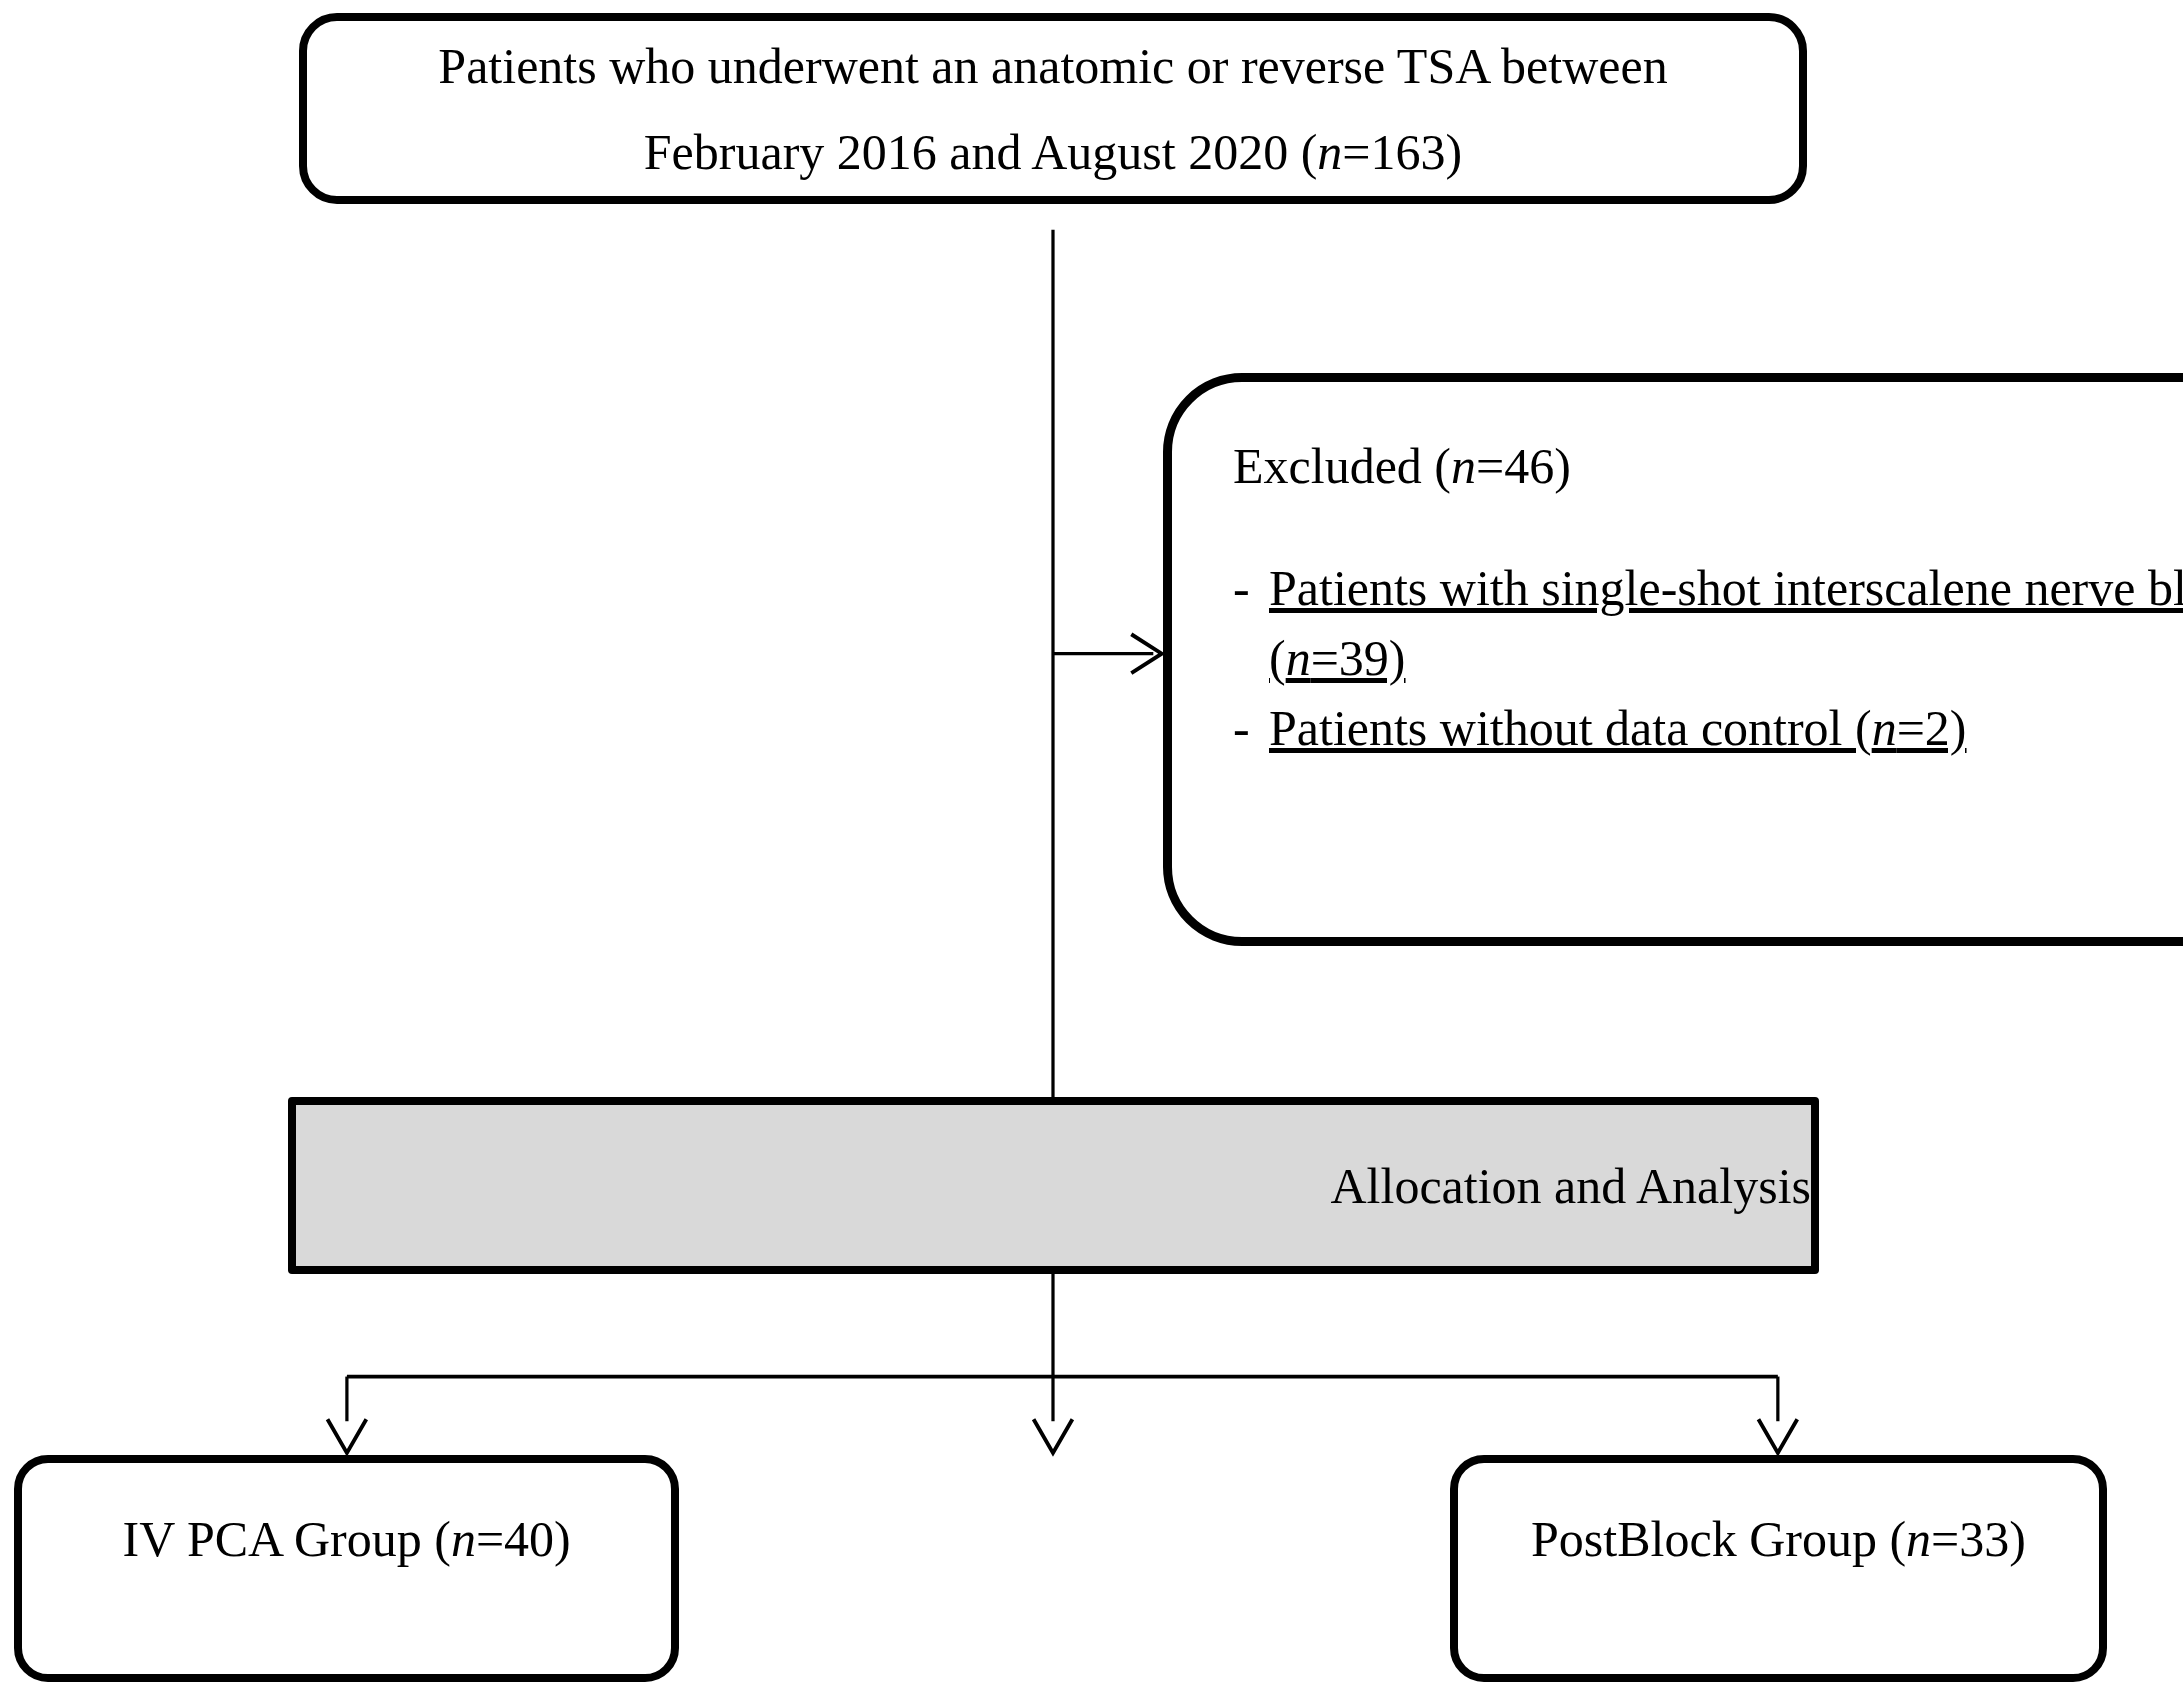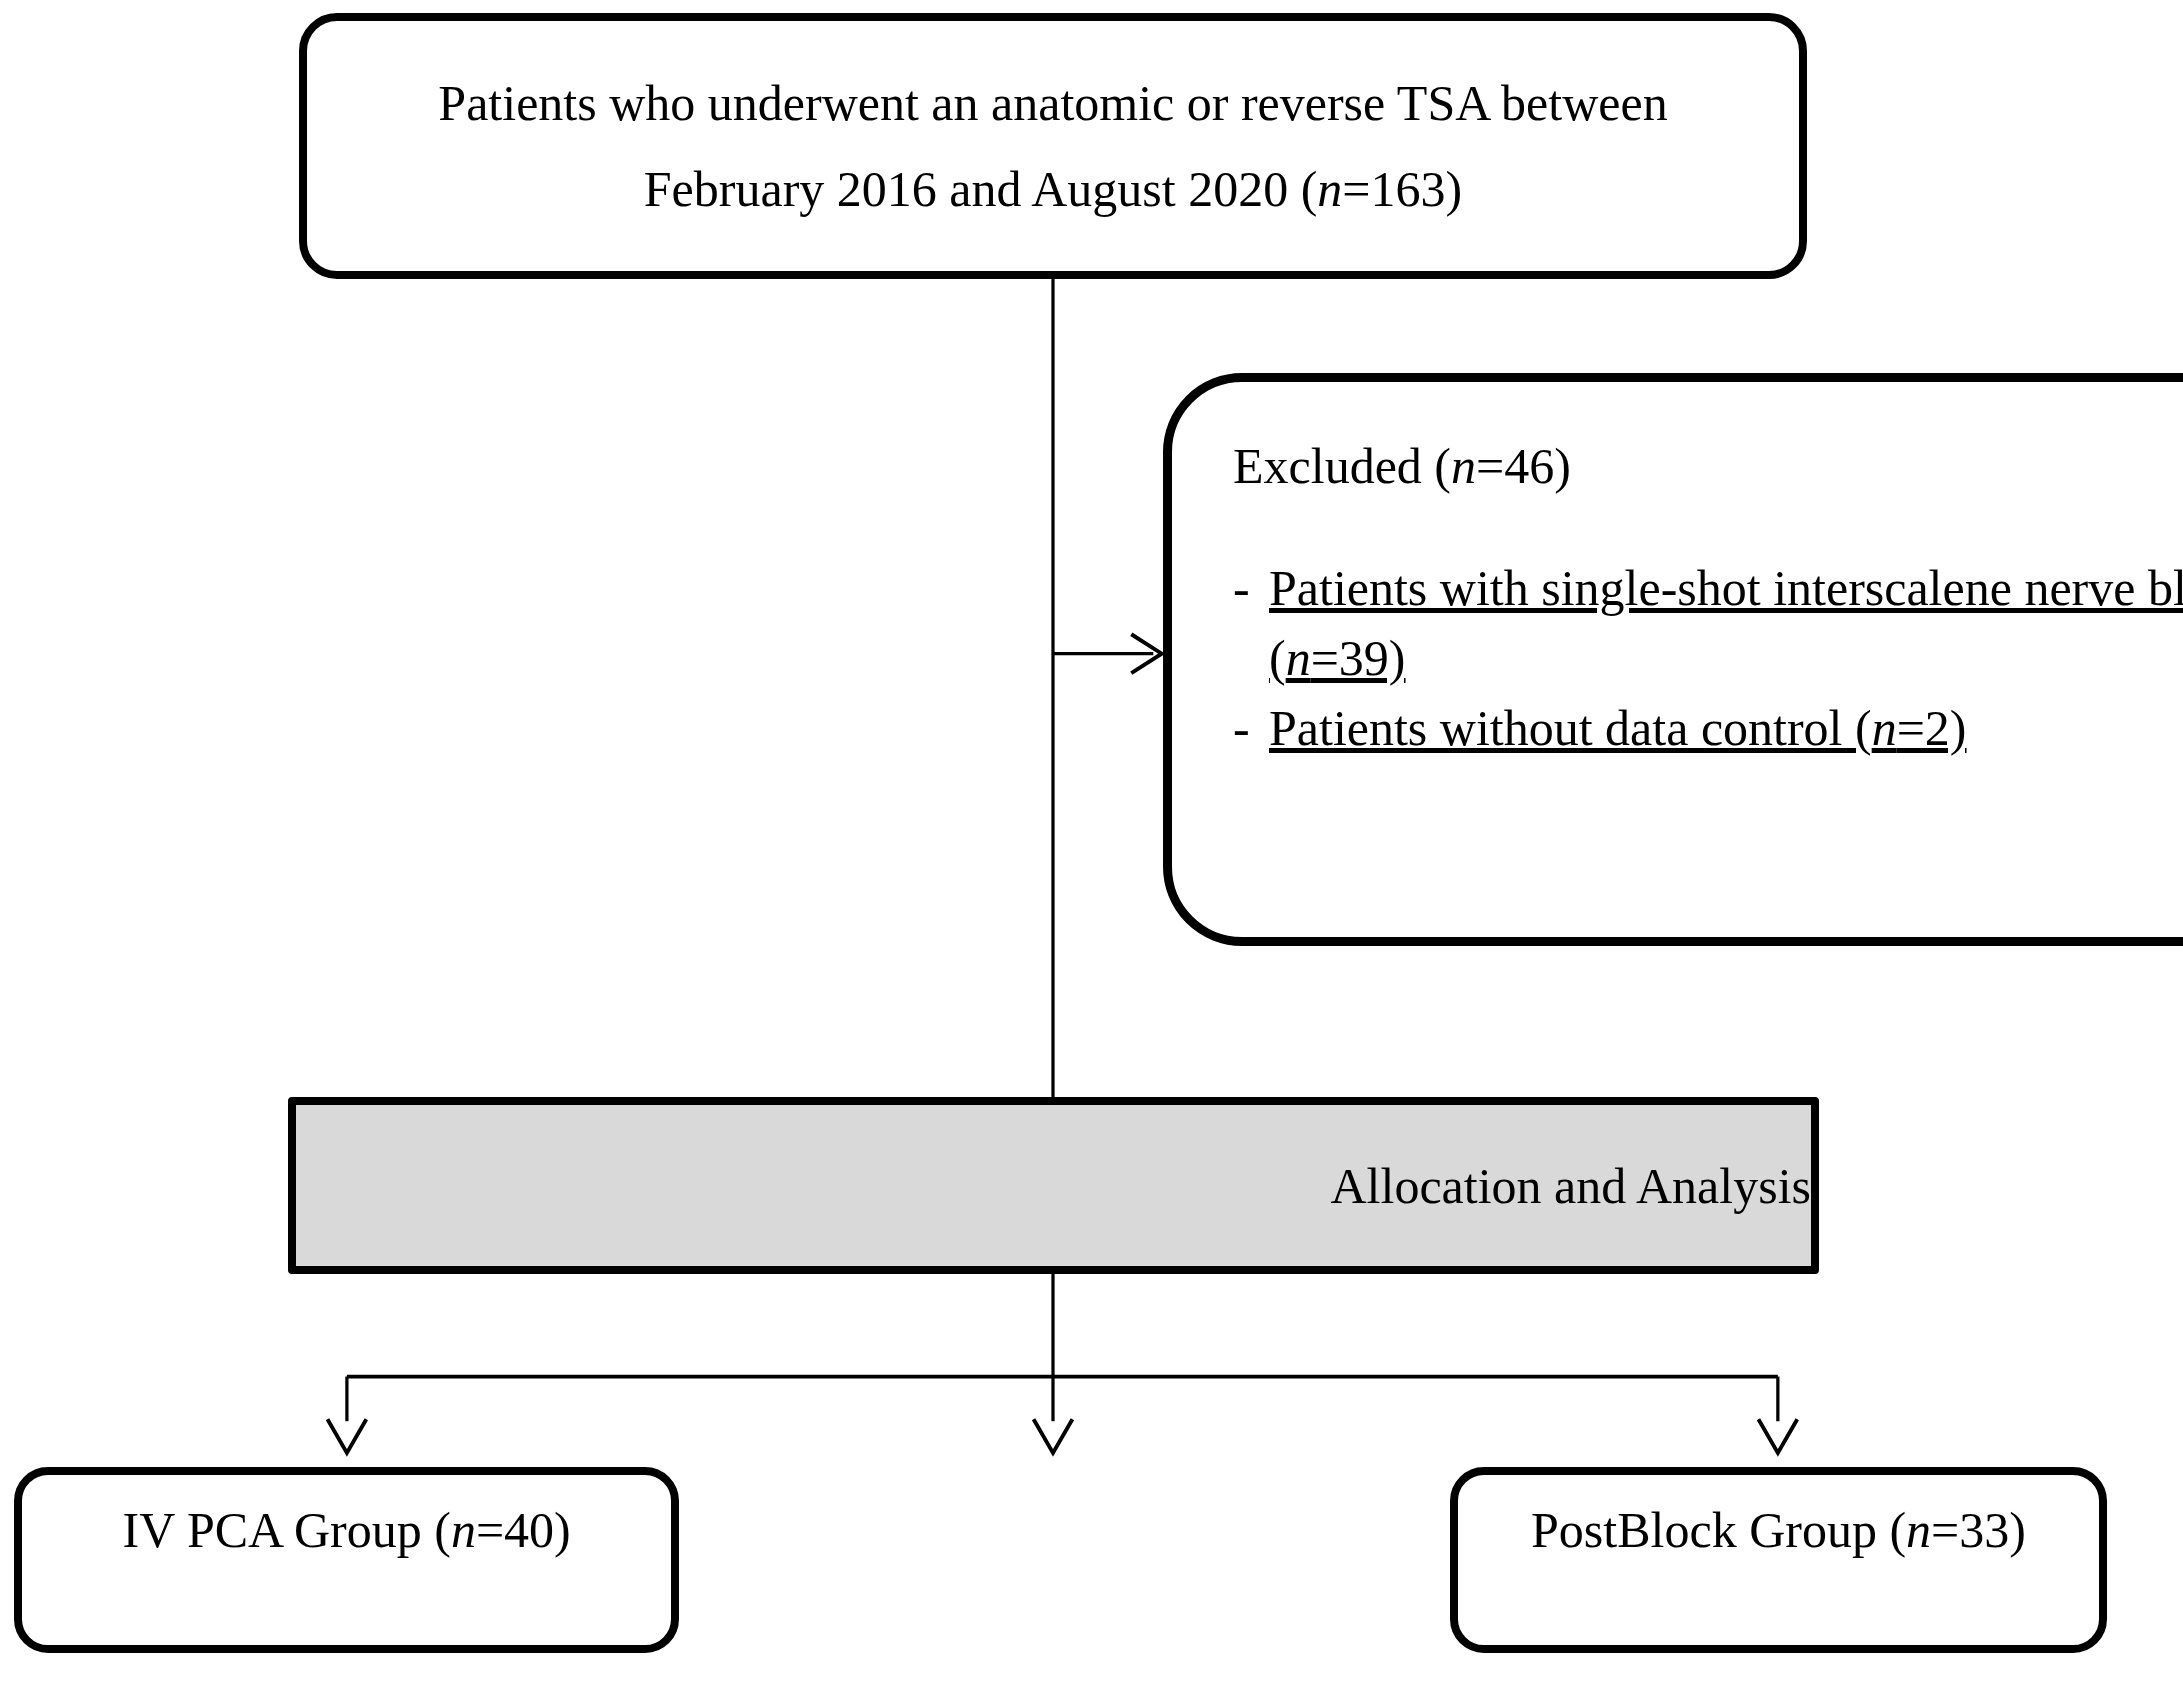--- a/index.html
+++ b/index.html
@@ -14,21 +14,21 @@
   }
   .box{
     position:absolute;
     background:#ffffff;
     border:8.4px solid #000;
     box-sizing:border-box;
   }
   .it{font-style:italic;}
   
   #top-box{
-    left:299px; top:13px; width:1508px; height:266px;
+    left:299px; top:13px; width:1508px; height:191px;
     border-radius:38px;
     display:flex; flex-direction:column; justify-content:center; align-items:center;
     font-size:50px; line-height:86px; text-align:center;
   }
   
   #excluded-box{
     left:1163px; top:373px; width:1178px; height:573px;
     border-width:9.7px;
     border-radius:79px;
     font-size:50px;
@@ -54,29 +54,28 @@
   #allocation-box{
     left:288px; top:1097px; width:1531px; height:177px;
     background:#d9d9d9;
     border-radius:4px;
     display:flex; justify-content:flex-end; align-items:center;
     font-size:50px;
   }
   
   .group-box{
     position:absolute;
-    top:1455px; height:186px;
+    top:1455px; height:227px;
     border:8.4px solid #000;
     box-sizing:border-box;
     border-radius:34px;
     background:#fff;
     display:flex; justify-content:center; align-items:center;
     font-size:50px;
     padding-bottom:60px;
-    margin-top:12px;
   }
   #group-box-0{left:14.2px;   width:665px;}
   #group-box-1{left:725px; width:660px;}
   #group-box-2{left:1450px; width:657px;}
   
   #connectors{
     position:absolute; left:0; top:0; width:2183px; height:1695px;
     pointer-events:none;
   }
   #connectors line, #connectors polyline{

